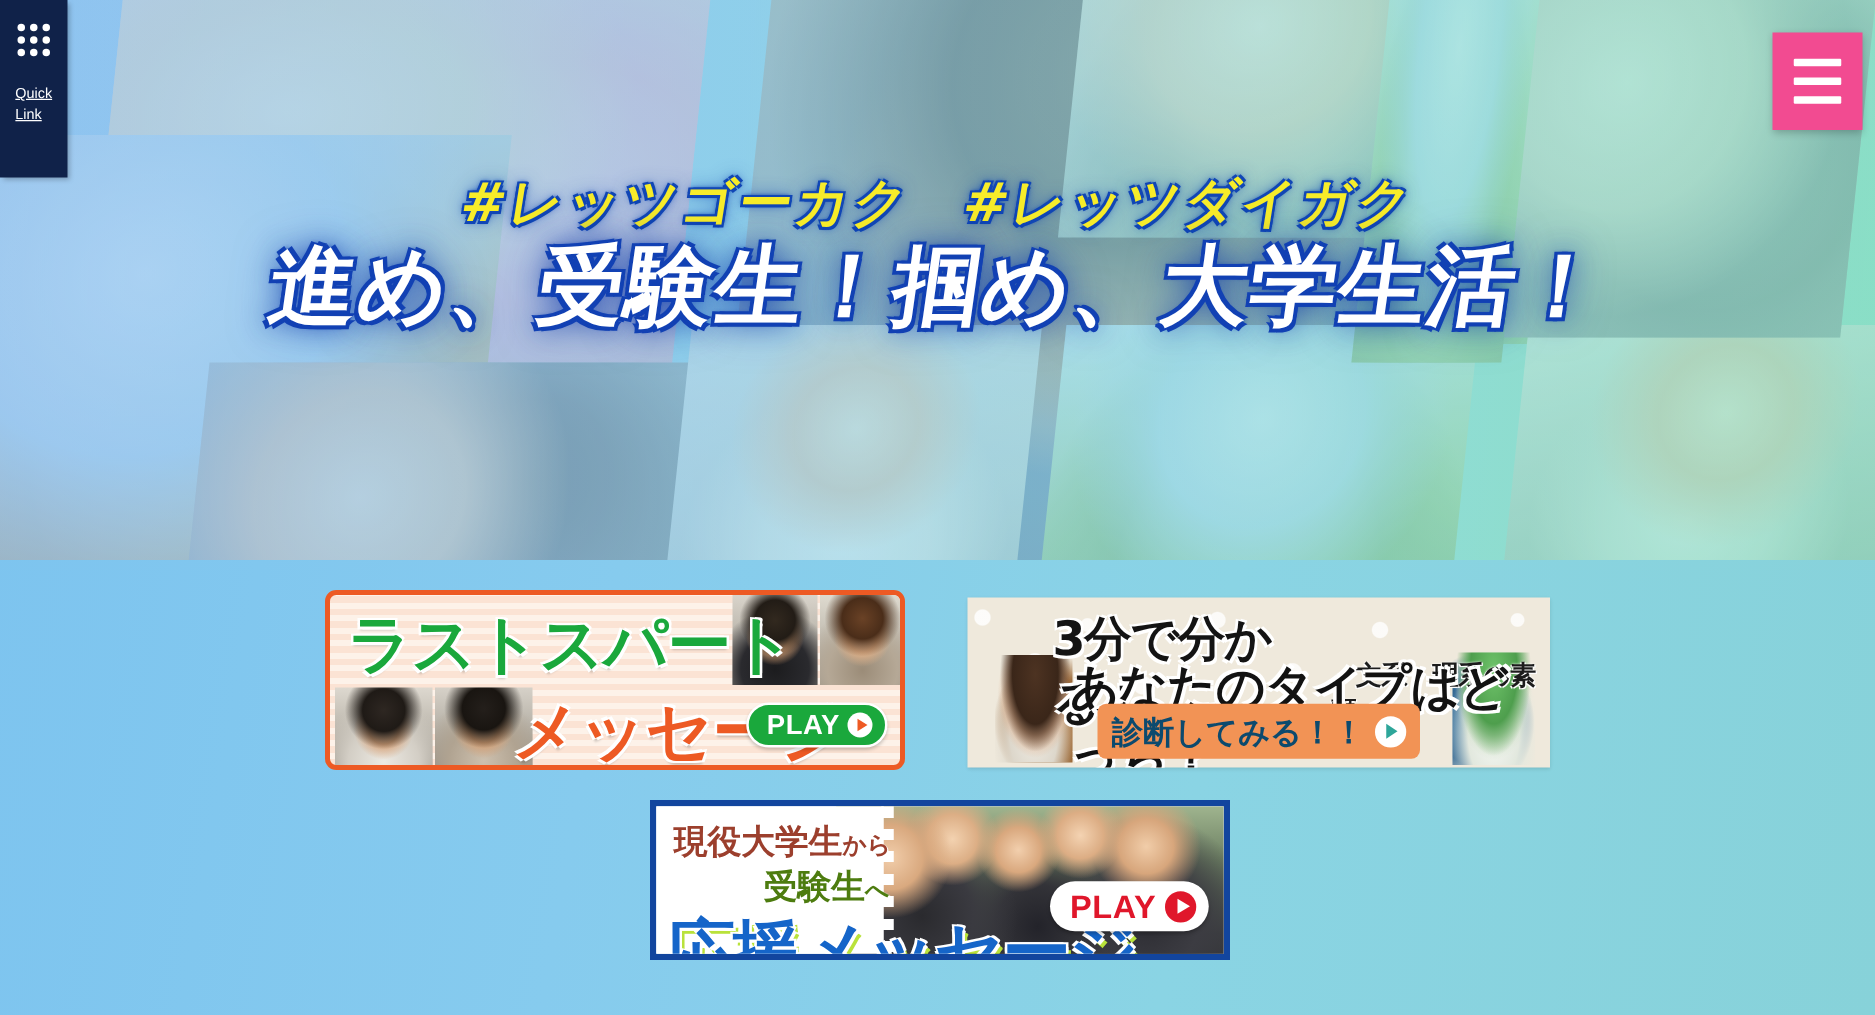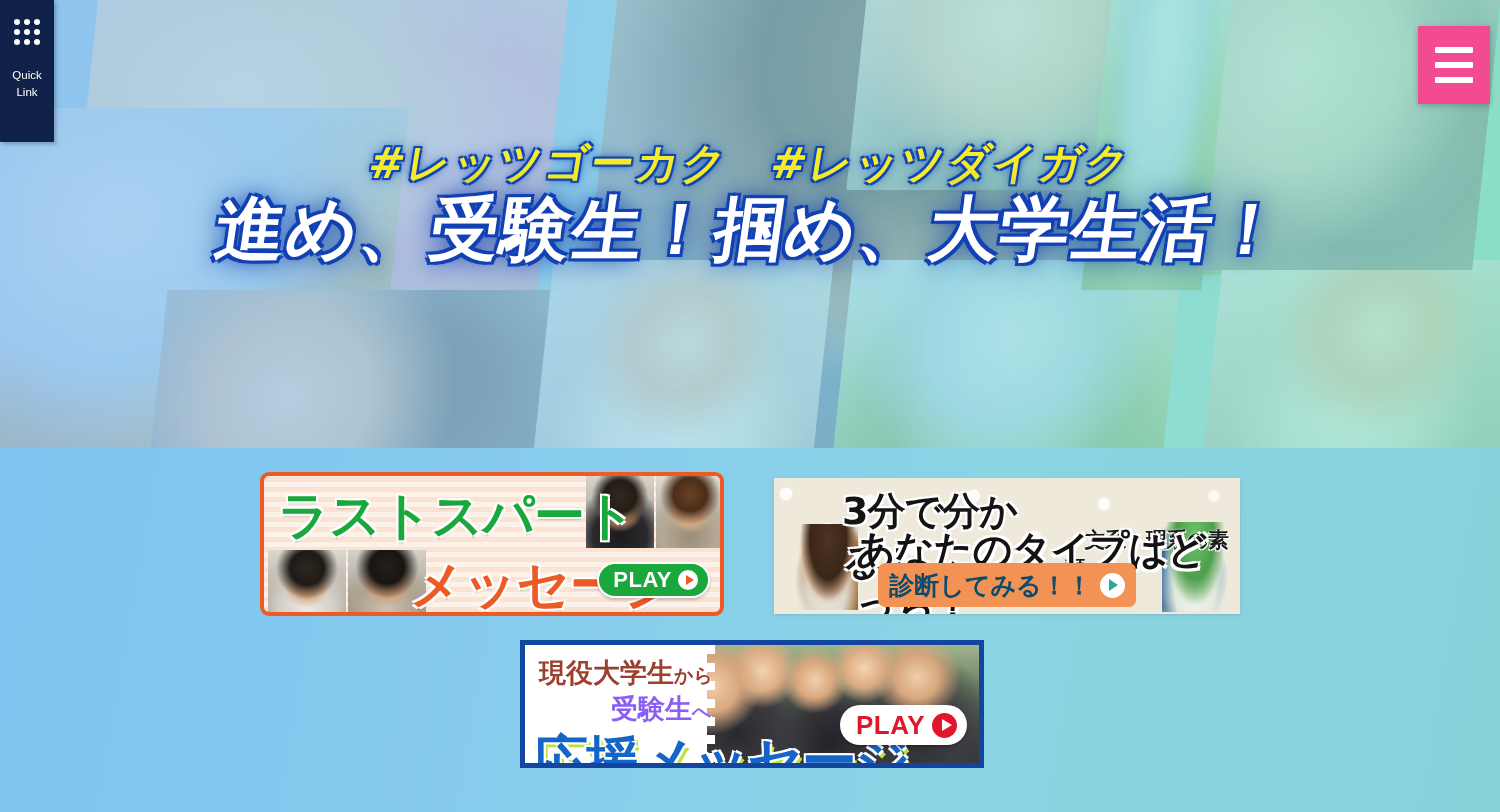--- a/index.html
+++ b/index.html
@@ -167,22 +167,22 @@
     display: grid;
     grid-template-columns: repeat(3, 6px);
     grid-template-rows: repeat(3, 6px);
     gap: 4px;
   }
   .ql-dots i { display: block; width: 6px; height: 6px; background: #fff; border-radius: 50%; }
   .ql-text {
     margin-top: 22px;
     font-size: 11.5px;
     line-height: 17px;
-    text-align: center;
     font-family: "Liberation Sans", sans-serif;
+    text-decoration: underline;
   }
 
   
   .hamburger {
     position: absolute;
     right: 10px; top: 26px;
     width: 72px; height: 78px;
     background: #f24b91;
     z-index: 20;
     display: flex;
@@ -385,21 +385,21 @@
   .b3-l1 {
     position: absolute; left: 14px; top: 10px; z-index: 4;
     font-family: "DejaVu Sans", sans-serif;
     font-size: 27px; font-weight: 700; color: #9c3f2d;
     text-shadow: 0 0 1px #fff, 1px 1px 0 #fff, -1px 1px 0 #fff;
   }
   .b3-l1 .small { font-size: 19px; }
   .b3-l2 {
     position: absolute; left: 86px; top: 46px; z-index: 4;
     font-family: "DejaVu Sans", sans-serif;
-    font-size: 27px; font-weight: 700; color: #8b5cf6;
+    font-size: 27px; font-weight: 700; color: #4d7c0f;
     text-shadow: 0 0 1px #fff, 1px 1px 0 #fff, -1px 1px 0 #fff;
   }
   .b3-l2 .small { font-size: 19px; }
   .b3-l3 {
     position: absolute; left: 8px; top: 80px; z-index: 4;
     font-family: "DejaVu Sans", sans-serif;
     font-size: 55px; font-weight: 700; color: #1565c9;
     letter-spacing: -2px;
     text-shadow: 0 0 2px #fff, 2px 2px 0 #fff, -2px 2px 0 #fff, 2px -2px 0 #fff,
                  -2px -2px 0 #fff, 4px 5px 0 #b9e23a;

